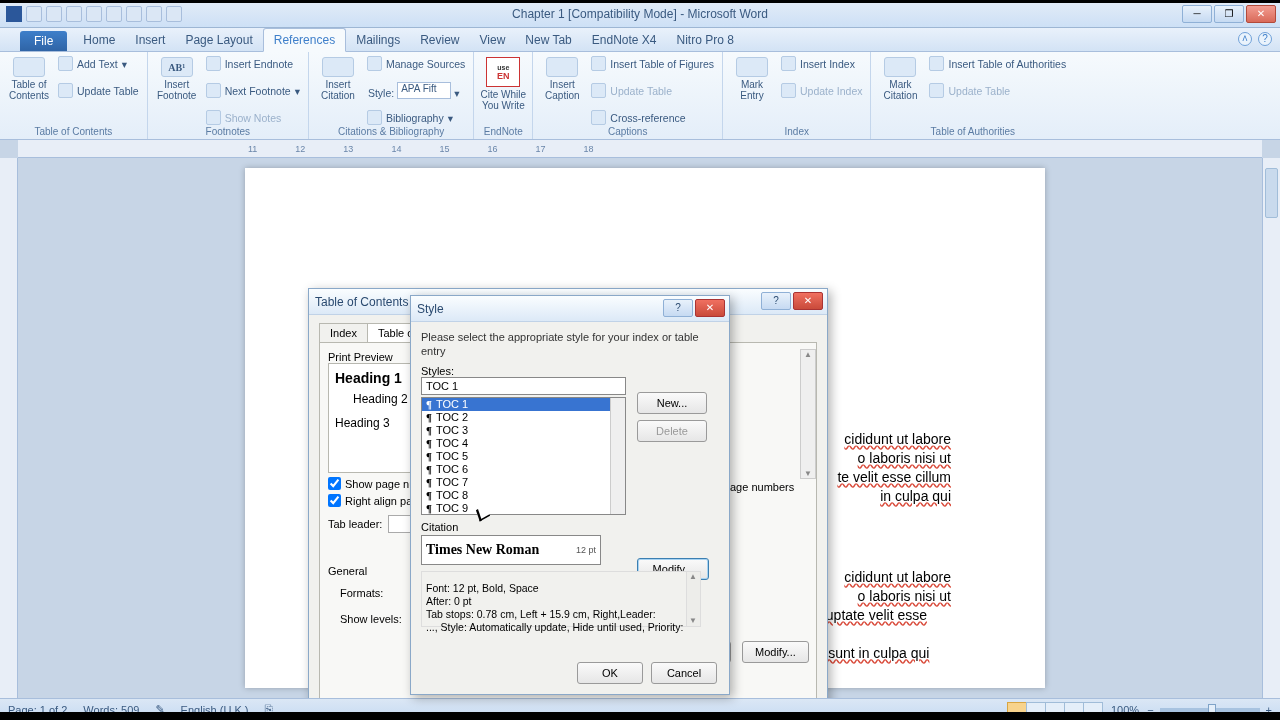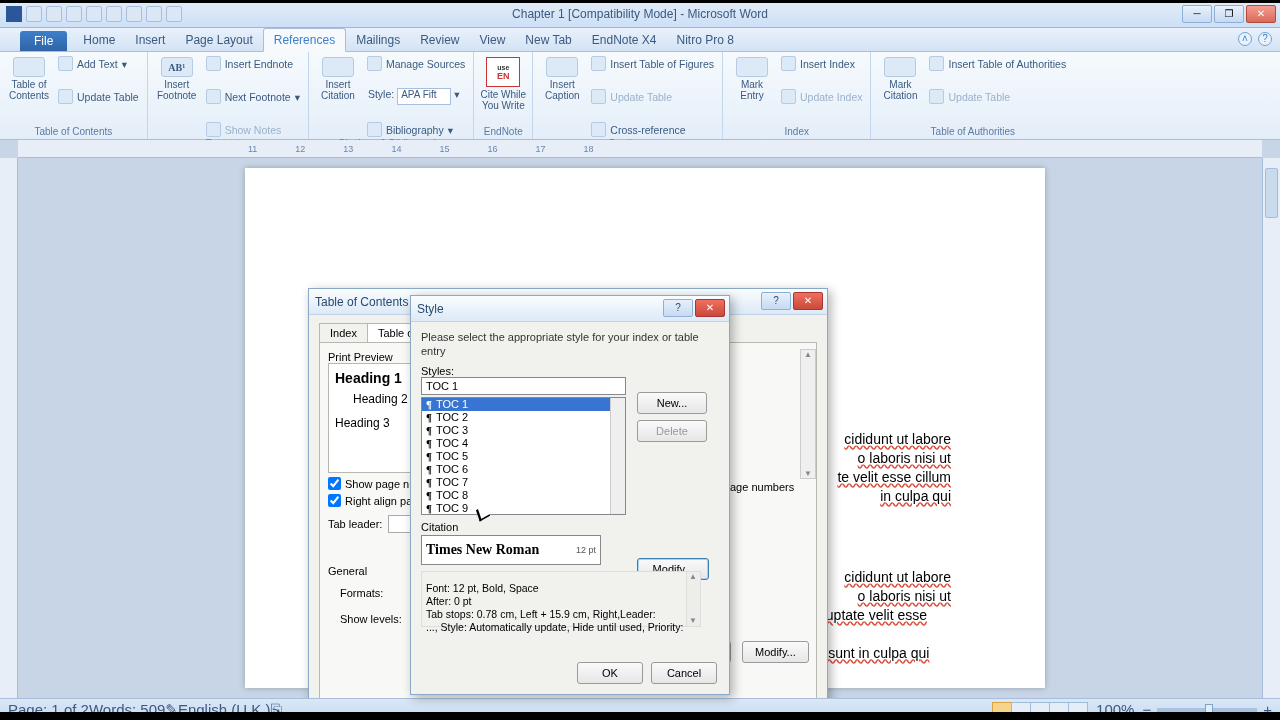--- a/index.html
+++ b/index.html
@@ -28,22 +28,22 @@
 
 .ribbon { height: 88px; background: linear-gradient(#f6fafd,#e4eef9); border-bottom:1px solid #a8bedc; display:flex; }
 .group { border-right:1px solid #c4d6ec; padding:3px 6px 0 6px; display:flex; flex-direction:column; justify-content:space-between;}
 .group .gbody { display:flex; gap:4px; align-items:flex-start;}
 .group .glabel { font-size:10px; color:#5a7ba3; text-align:center; padding-bottom:2px;}
 .bigbtn { width:46px; text-align:center; font-size:10px; color:#3a5a80;}
 .bigbtn .bicon { width:32px; height:20px; margin:2px auto; background:#dce9f7; border:1px solid #b5cbe4; border-radius:3px;}
 .smallbtn { font-size:10.5px; color:#3a5a80; white-space:nowrap; display:flex; align-items:center; gap:4px; padding:1px 2px;}
 .smallbtn .sicon { width:15px; height:15px; background:#dce9f7; border:1px solid #b5cbe4; border-radius:2px;}
 .smallbtn.dim { color:#9bb1cb; }
-.col { display:flex; flex-direction:column; gap:16px;}
-.styledd { display:flex; align-items:flex-start; gap:3px; font-size:10.5px; color:#3a5a80;}
+.col { display:flex; flex-direction:column; gap:10px;}
+.styledd { display:flex; align-items:flex-end; gap:3px; font-size:10.5px; color:#3a5a80;}
 .styledd .dd { width:54px; height:17px; background:#fff; border:1px solid #a8bedc; font-size:10px; padding-left:3px; overflow:hidden;}
 
 .en-icon { width:34px; height:30px; background:#fff; border:1px solid #c33; display:flex; flex-direction:column; align-items:center; justify-content:center; font-weight:bold; font-size:9px; color:#c33; margin:2px auto;}
 .en-icon .use{font-size:7px;color:#333;}
 
 
 .docarea { height: 560px; background: #c7d5e6; position:relative; }
 .ruler-h { position:absolute; top:0; left:18px; right:18px; height:18px; background:#e8eef7; border-bottom:1px solid #a8bedc; font-size:9px; color:#6a86aa; display:flex; align-items:center; padding-left:230px; gap:38px; overflow:hidden;}
 .ruler-v { position:absolute; top:18px; left:0; width:18px; bottom:0; background:#e8eef7; border-right:1px solid #a8bedc;}
 .vscroll { position:absolute; top:18px; right:0; width:18px; bottom:0; background:#e8eef7; border-left:1px solid #a8bedc;}
@@ -97,21 +97,21 @@
 #style-dialog .desc { width:280px; height:56px; border:1px solid #ddd; background:#f1f1ee; margin-top:6px; font-size:10.5px; padding:10px 16px 3px 4px; position:relative; line-height:1.25;}
 #style-dialog .desc .dsb { position:absolute; right:0; top:0; bottom:0; width:14px; background:#ededea; border-left:1px solid #ddd;}
 #style-dialog .desc .dsb::before{content:"▲"; position:absolute; top:0; left:2px; font-size:8px; color:#888;}
 #style-dialog .desc .dsb::after{content:"▼"; position:absolute; bottom:0; left:2px; font-size:8px; color:#888;}
 #style-dialog .okrow { position:absolute; right:12px; bottom:10px; display:flex; gap:8px;}
 
 .cursor { position:absolute; left:478px; top:366px; width:14px; height:20px; z-index:100; pointer-events:none;}
 .cursor::before { content:""; position:absolute; border-left:2px solid #000; border-bottom:2px solid #000; width:8px; height:12px; transform: skewX(-20deg) rotate(-35deg); background:#fff;}
 
 
-.statusbar { position:absolute; bottom:0; left:0; right:0; height:22px; background:linear-gradient(#dbe7f5,#c6daf2); border-top:1px solid #a8bedc; display:flex; align-items:center; font-size:15px; color:#3a5a80; padding:0 8px; }
+.statusbar { position:absolute; bottom:0; left:0; right:0; height:22px; background:linear-gradient(#dbe7f5,#c6daf2); border-top:1px solid #a8bedc; display:flex; align-items:center; font-size:11px; color:#3a5a80; padding:0 8px; gap:16px;}
 .statusbar .right { margin-left:auto; display:flex; align-items:center; gap:8px;}
 .viewbtns { display:flex;}
 .viewbtns div { width:20px; height:16px; border:1px solid #a0bcd8; background:#e4eef9; margin-left:-1px;}
 .viewbtns div.on { background:#f8d38c; border-color:#d8a542;}
 .zoom { display:flex; align-items:center; gap:6px;}
 .zoom .track { width:100px; height:4px; background:#a8c3e0; position:relative;}
 .zoom .track .th { position:absolute; left:48px; top:-4px; width:8px; height:12px; background:#e4eef9; border:1px solid #7fa3c8;}
 
 
 .letterbox-top { position:absolute; top:0; left:0; right:0; height:3px; background:#000; z-index:200;}

